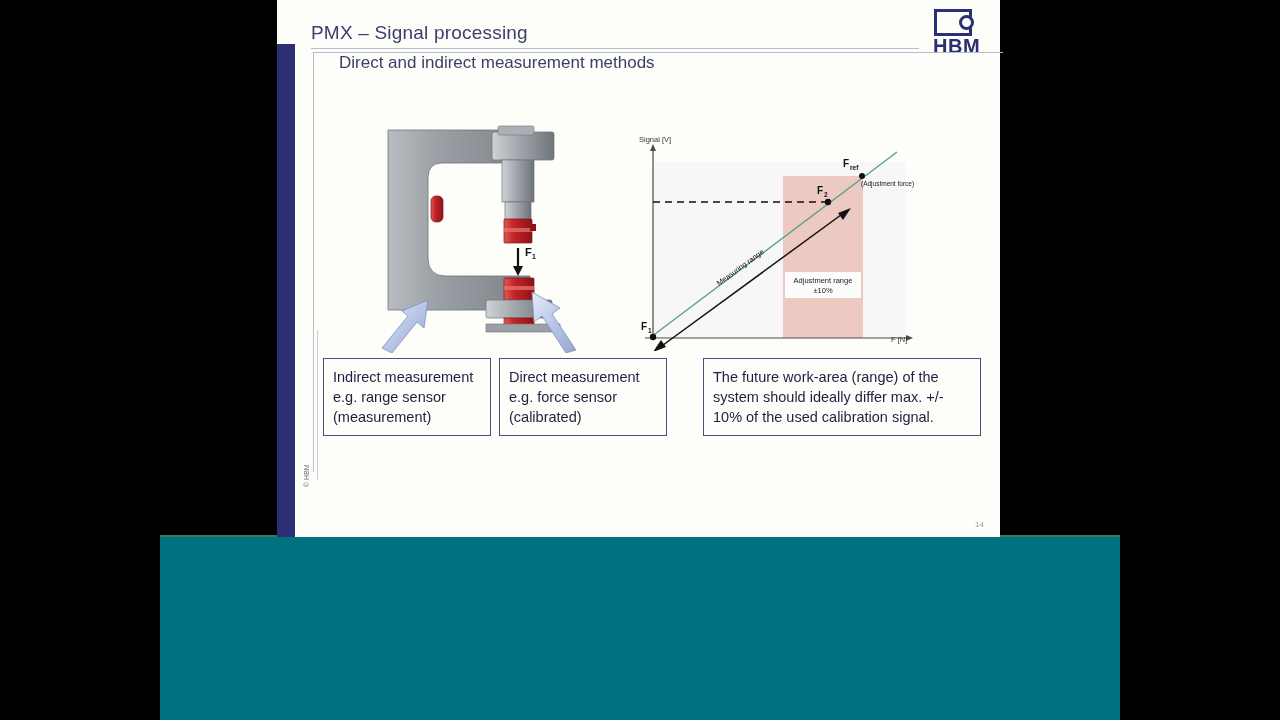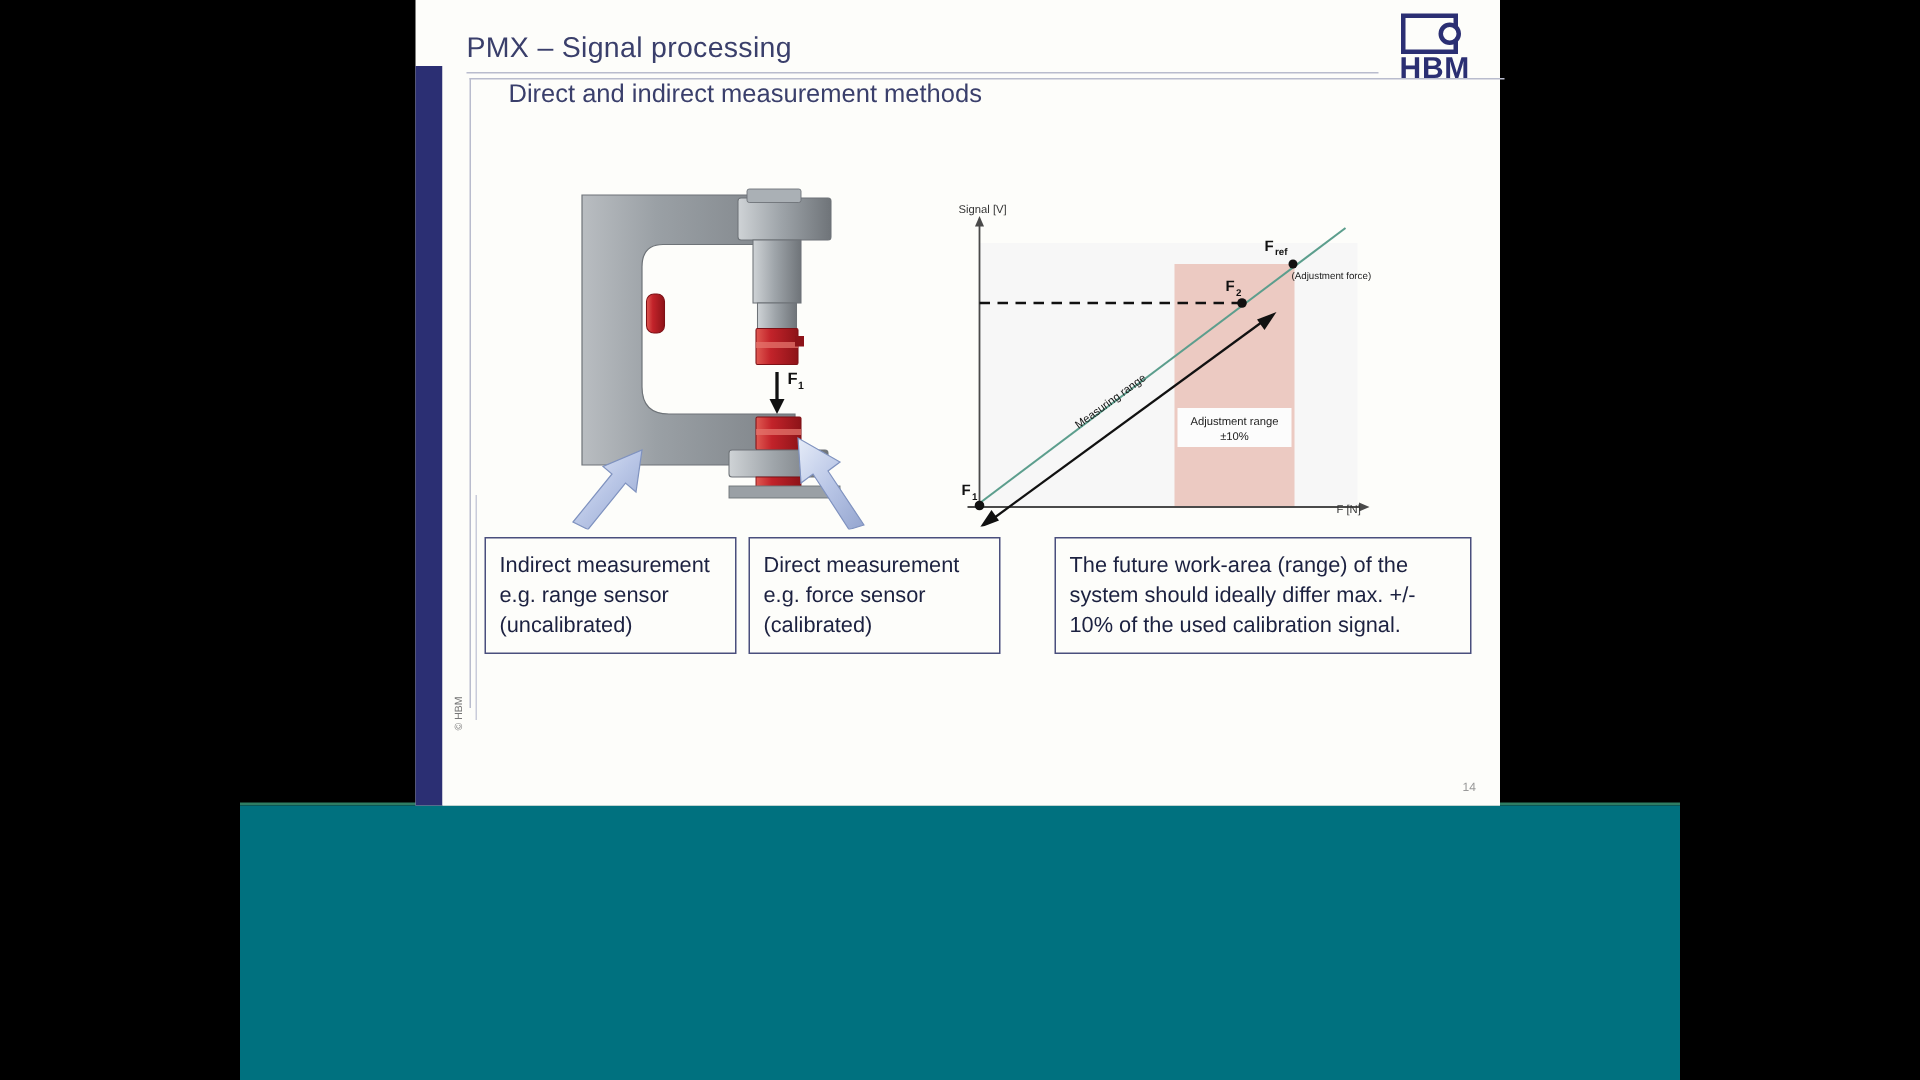--- a/index.html
+++ b/index.html
@@ -206,21 +206,21 @@
 
         <text x="188" y="147" text-anchor="middle" font-family="Liberation Sans, sans-serif" font-size="7.5" fill="#222">Adjustment range</text>
         <text x="188" y="157" text-anchor="middle" font-family="Liberation Sans, sans-serif" font-size="7.5" fill="#222">±10%</text>
       </svg>
     </div>
 
     <div class="boxrow">
       <div class="tbox b1">
         <div>Indirect measurement</div>
         <div>e.g. range sensor</div>
-        <div>(uncalibrated)</div>
+        <div>(measurement)</div>
       </div>
       <div class="tbox b2">
         <div>Direct measurement</div>
         <div>e.g. force sensor</div>
         <div>(calibrated)</div>
       </div>
       <div class="tbox b3">
         <div>The future work-area (range) of the system should ideally differ max. +/- 10% of the used calibration signal.</div>
       </div>
     </div>

